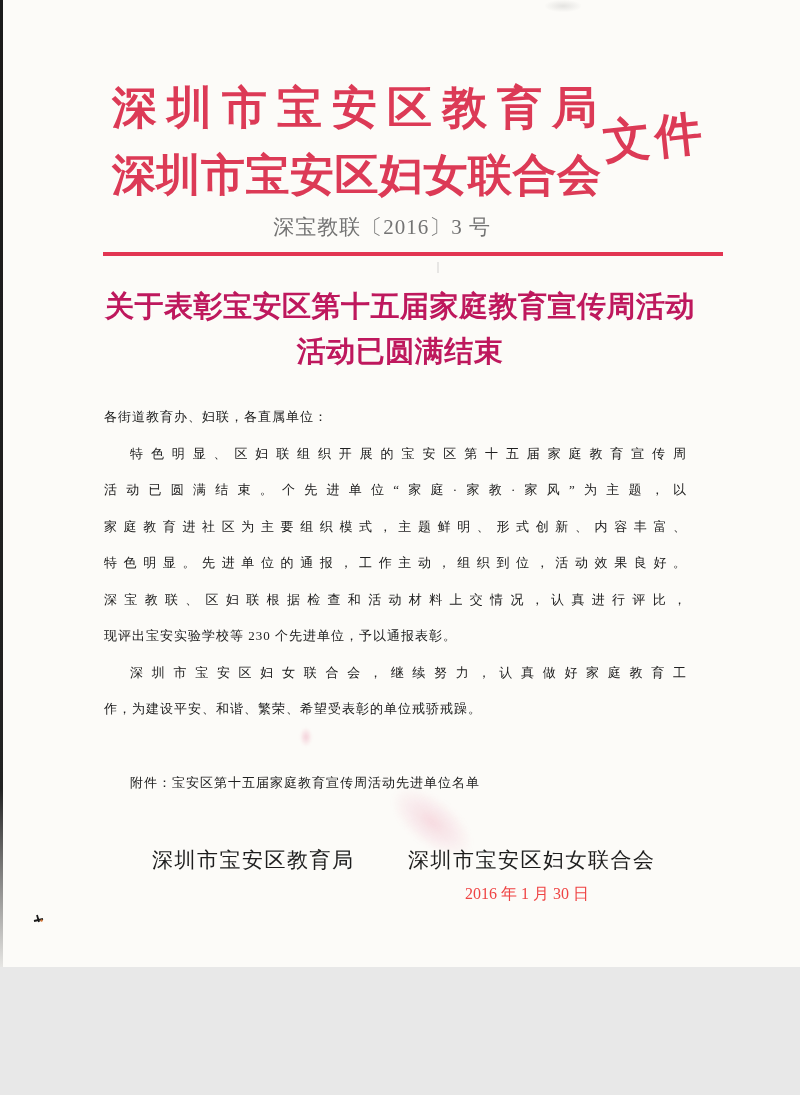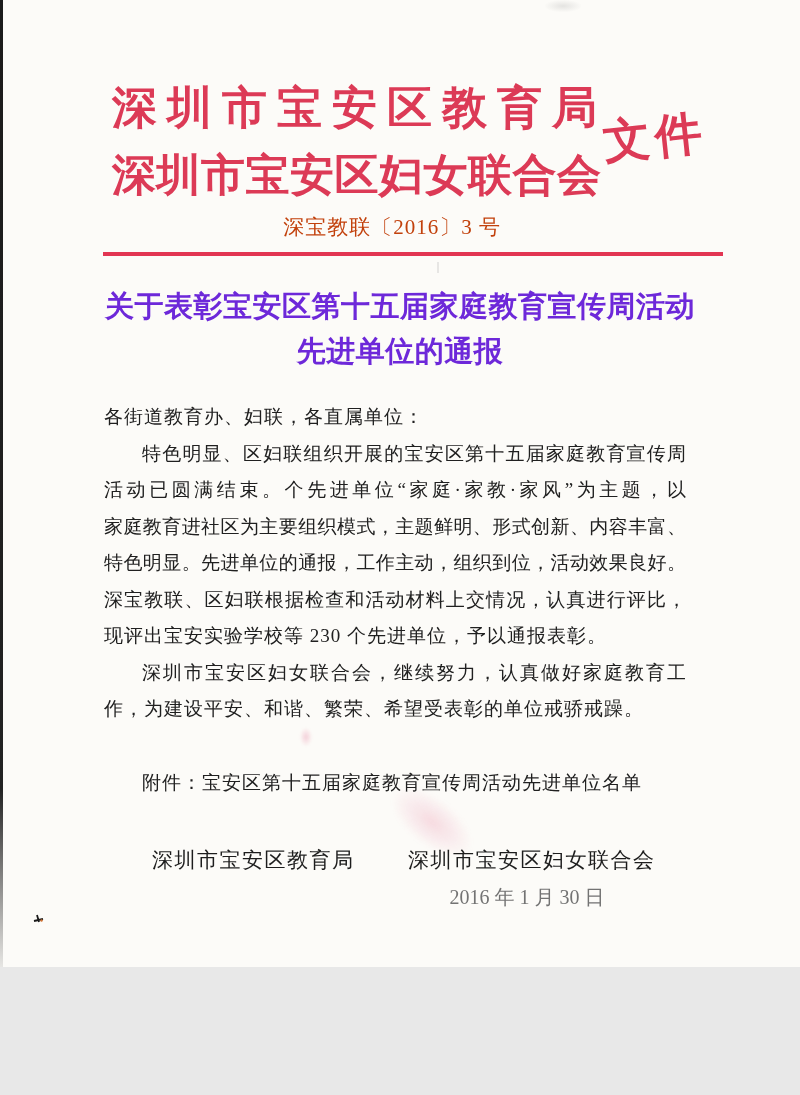--- a/index.html
+++ b/index.html
@@ -57,40 +57,40 @@
     font-size: 44px; font-weight: 700; letter-spacing: 0.5px;
     color: #dc3a56; white-space: nowrap;
   }
   .doc-type {
     position: absolute; left: 603px; top: 106px;
     font-size: 47px; font-weight: 700; letter-spacing: 5px;
     color: #dc3a56; white-space: nowrap;
     transform: rotate(-6deg);
   }
   .doc-number {
-    position: absolute; left: 10px; top: 213px; width: 764px;
-    text-align: center; font-size: 21px; color: #c2410c;
+    position: absolute; left: 0; top: 213px; width: 764px;
+    text-align: center; font-size: 21px; color: #737373;
     letter-spacing: 1px;
   }
   .red-rule {
     position: absolute; left: 103px; top: 252px; width: 620px; height: 4px;
     background: #e23552;
   }
 
   
   .doc-title {
     position: absolute; left: 40px; top: 284px; width: 720px;
     text-align: center; font-size: 29px; font-weight: 700;
-    line-height: 45px; color: #6d28d9; letter-spacing: 0.5px;
+    line-height: 45px; color: #be185d; letter-spacing: 0.5px;
   }
 
   
   .body-block {
     position: absolute; left: 104px; top: 399px; width: 582px;
-    font-size: 19px; color: #202020;
+    font-size: 13px; color: #202020;
   }
   .bline {
     height: 36.5px; line-height: 36.5px;
     white-space: nowrap; letter-spacing: 1px;
   }
   .bline.j {
     white-space: normal;
     text-align: justify;
     text-align-last: justify;
     letter-spacing: 0;
@@ -105,21 +105,21 @@
   .sig-left {
     position: absolute; left: 152px; top: 846px;
     font-size: 21px; letter-spacing: 1.5px; color: #1d1d1d; white-space: nowrap;
   }
   .sig-right {
     position: absolute; left: 408px; top: 846px;
     font-size: 21px; letter-spacing: 1.5px; color: #1d1d1d; white-space: nowrap;
   }
   .date-line {
     position: absolute; left: 408px; top: 884px; width: 238px;
-    text-align: center; font-size: 20px; color: #737373; white-space: nowrap;
+    text-align: center; font-size: 16px; color: #ef4444; white-space: nowrap;
   }
 
   .page-number {
     position: absolute; left: 616px; top: 1001px; width: 70px;
     text-align: center; font-size: 15px; color: #3a3a3a; letter-spacing: 2px;
     white-space: nowrap;
   }
 </style>
 </head>
 <body>
@@ -141,21 +141,21 @@
   </div>
 
   <div class="org-line-1">深圳市宝安区教育局</div>
   <div class="org-line-2">深圳市宝安区妇女联合会</div>
   <div class="doc-type">文件</div>
   <div class="doc-number">深宝教联〔2016〕3 号</div>
   <div class="red-rule"></div>
 
   <div class="doc-title">
     <div>关于表彰宝安区第十五届家庭教育宣传周活动</div>
-    <div>先进单位的通报</div>
+    <div>活动已圆满结束</div>
   </div>
 
   <div class="body-block">
     <div class="bline">各街道教育办、妇联，各直属单位：</div>
     <div class="bline j ind">特色明显、区妇联组织开展的宝安区第十五届家庭教育宣传周</div>
     <div class="bline j">活动已圆满结束。个先进单位“家庭·家教·家风”为主题，以</div>
     <div class="bline j">家庭教育进社区为主要组织模式，主题鲜明、形式创新、内容丰富、</div>
     <div class="bline j">特色明显。先进单位的通报，工作主动，组织到位，活动效果良好。</div>
     <div class="bline j">深宝教联、区妇联根据检查和活动材料上交情况，认真进行评比，</div>
     <div class="bline">现评出宝安实验学校等 230 个先进单位，予以通报表彰。</div>

